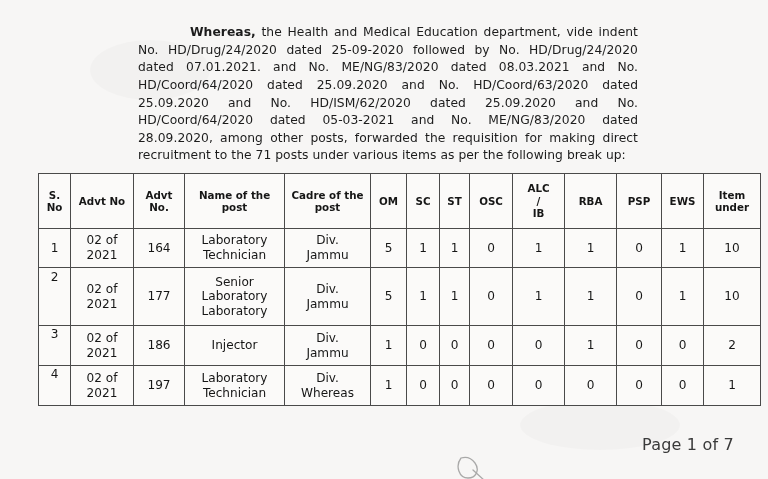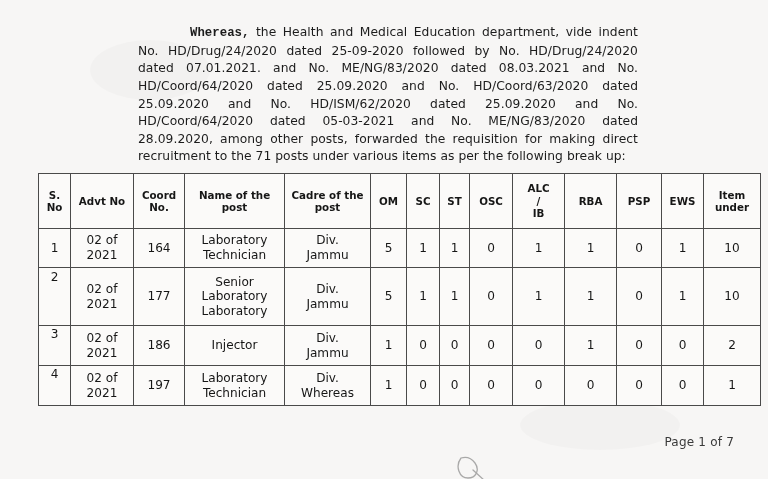--- a/index.html
+++ b/index.html
@@ -34,21 +34,20 @@
     text-justify: inter-word;
     color: #1c1c1c;
     letter-spacing: 0.05px;
   }
   .para .lead-indent {
     display: inline-block;
     width: 52px;
   }
   .para b {
     font-weight: bold;
-    font-family: Liberation Mono, monospace;
   }
 
   
   .tbl-wrap {
     position: absolute;
     left: 38px;
     top: 173px;
     width: 694px;
   }
   table.req {
@@ -99,21 +98,21 @@
   col.c-ews    { width: 42px; }
   col.c-total  { width: 57px; }
 
   .th-stack span { display: block; }
 
   
   .footer-page {
     position: absolute;
     right: 34px;
     top: 435px;
-    font-size: 12px;
+    font-size: 16px;
     color: #3a3a3a;
     letter-spacing: 0.2px;
     margin-left: 40px;
   }
   .scan-mark {
     position: absolute;
     left: 455px;
     top: 452px;
     width: 40px;
     height: 30px;
@@ -156,21 +155,21 @@
           <col class="c-total">
       </colgroup>
       <thead>
         <tr>
           <th class="th-stack">
             <span>S.</span>
             <span>No</span>
           </th>
           <th>Advt No</th>
           <th class="th-stack">
-            <span>Coord</span>
+            <span>Advt</span>
             <span>No.</span>
           </th>
           <th class="th-stack">
             <span>Name of the</span>
             <span>post</span>
           </th>
           <th class="th-stack">
             <span>Cadre of the</span>
             <span>post</span>
           </th>

